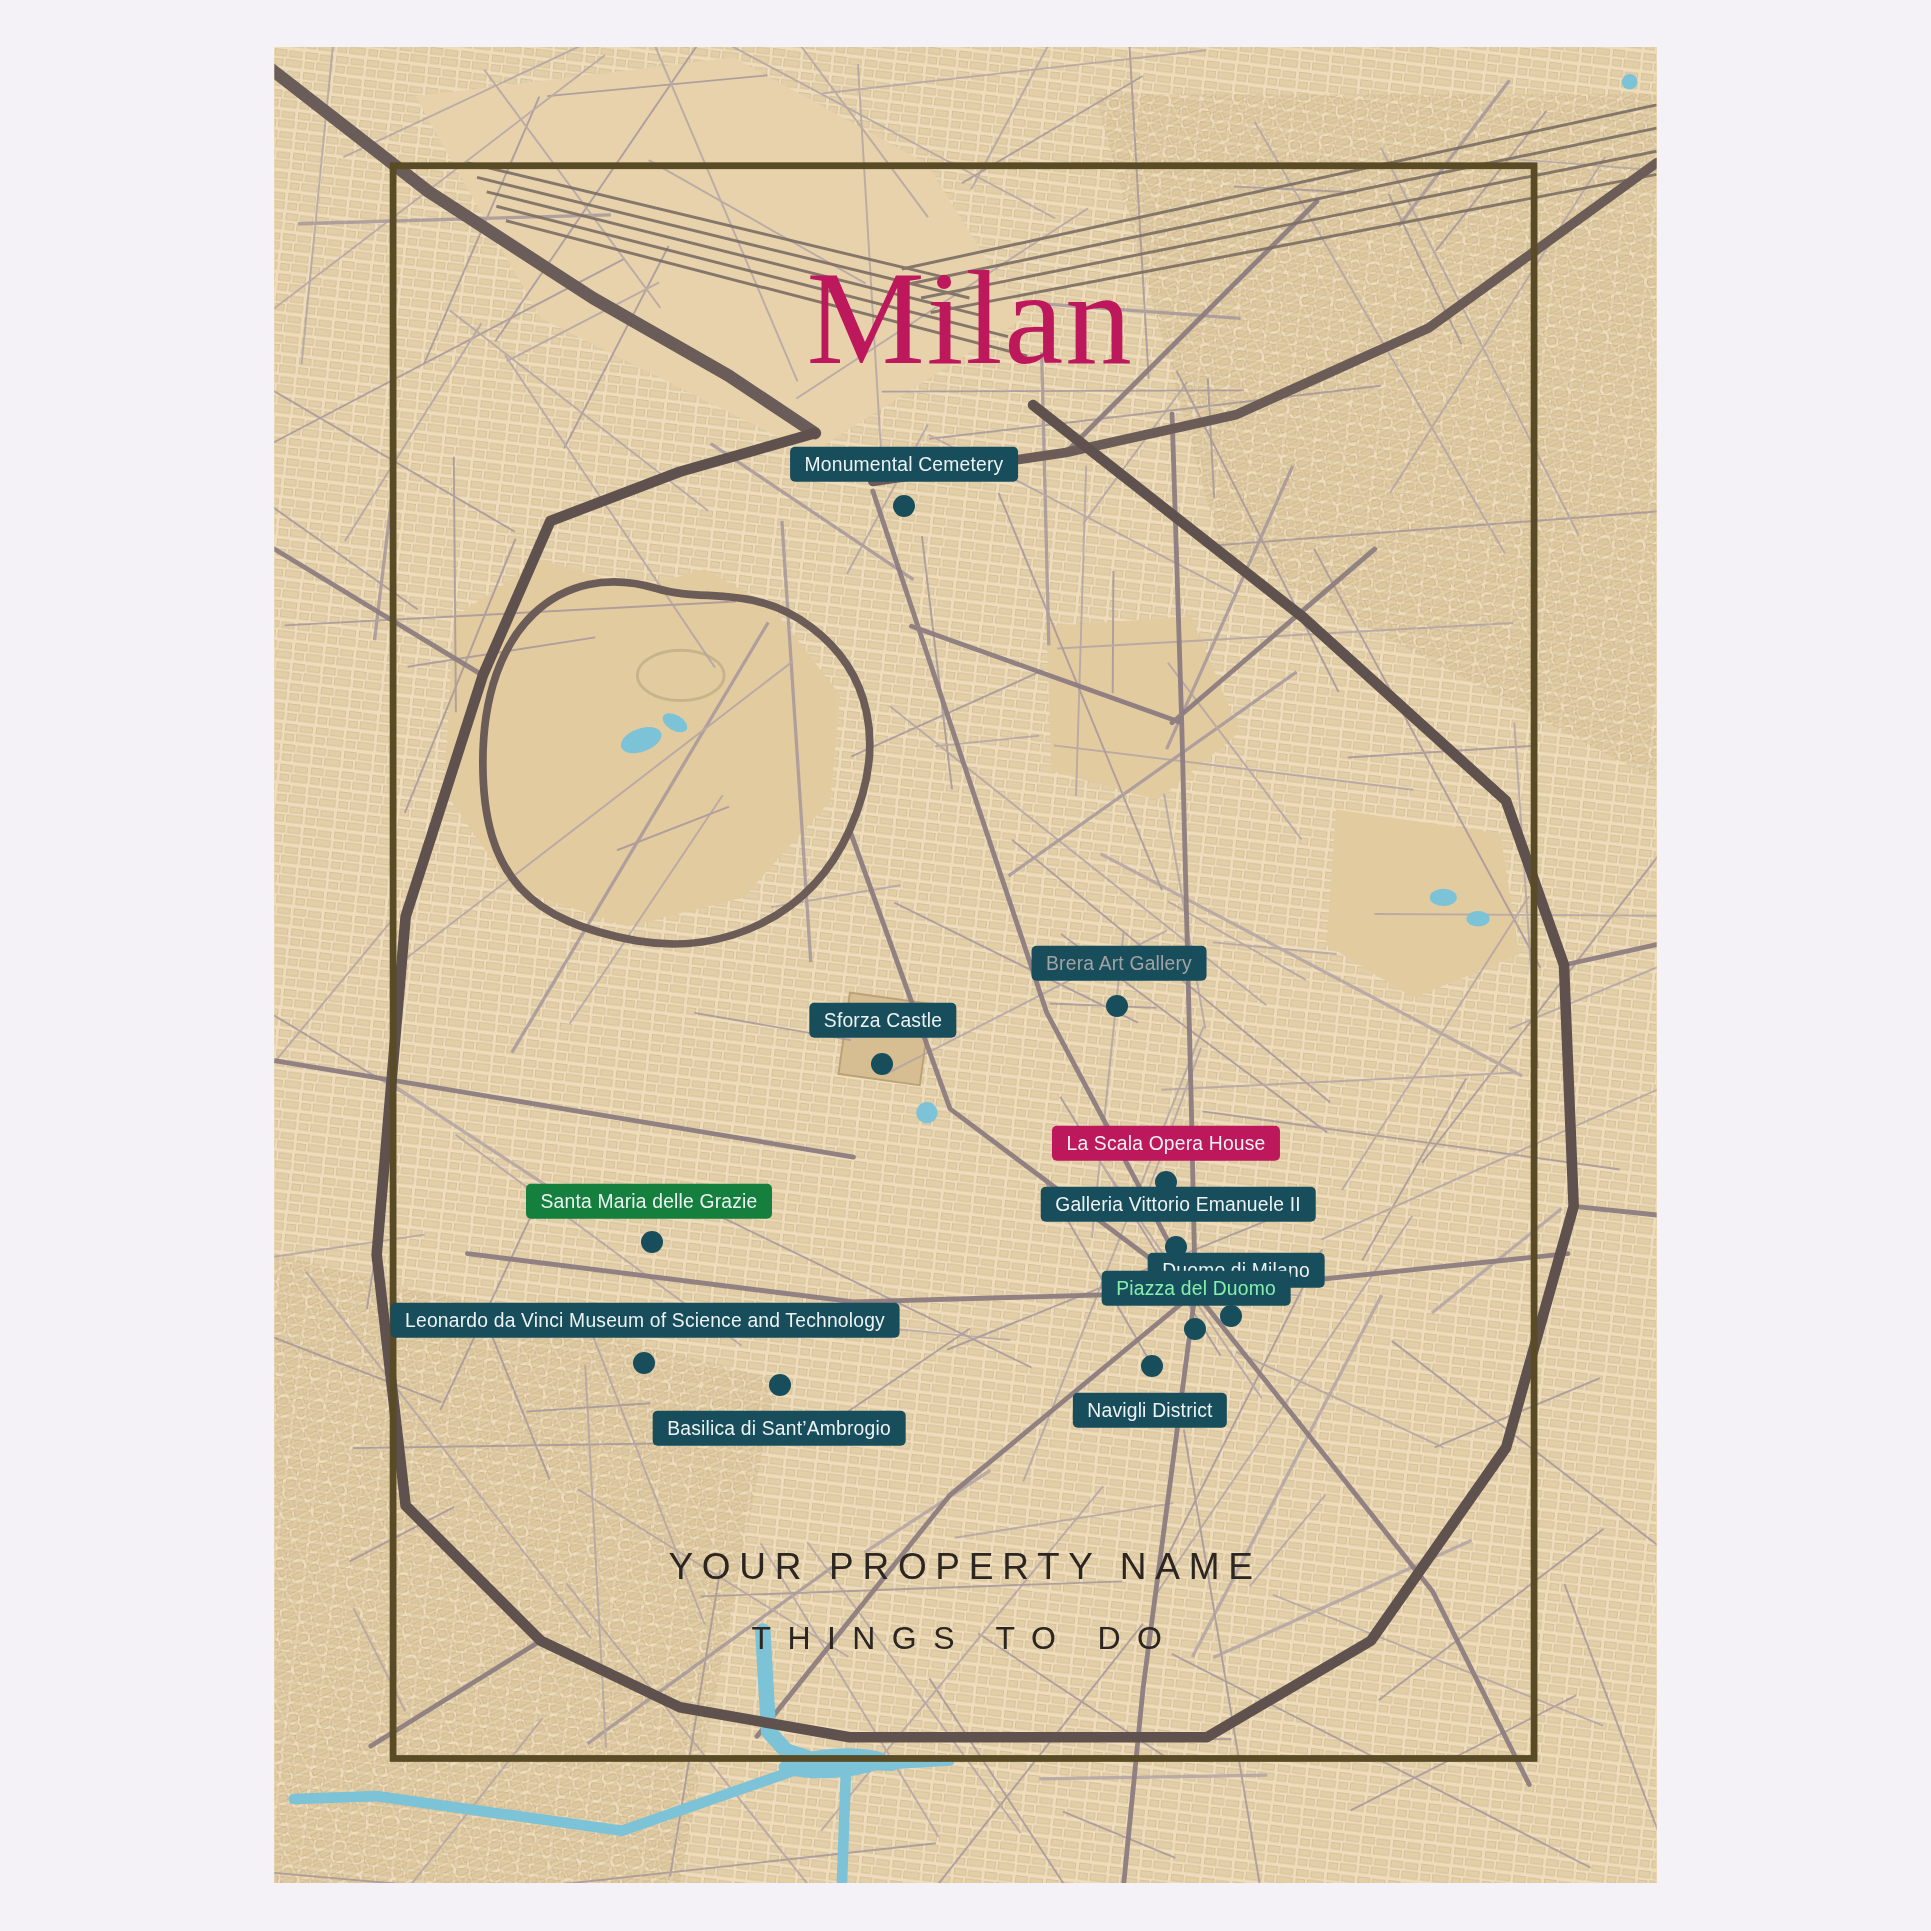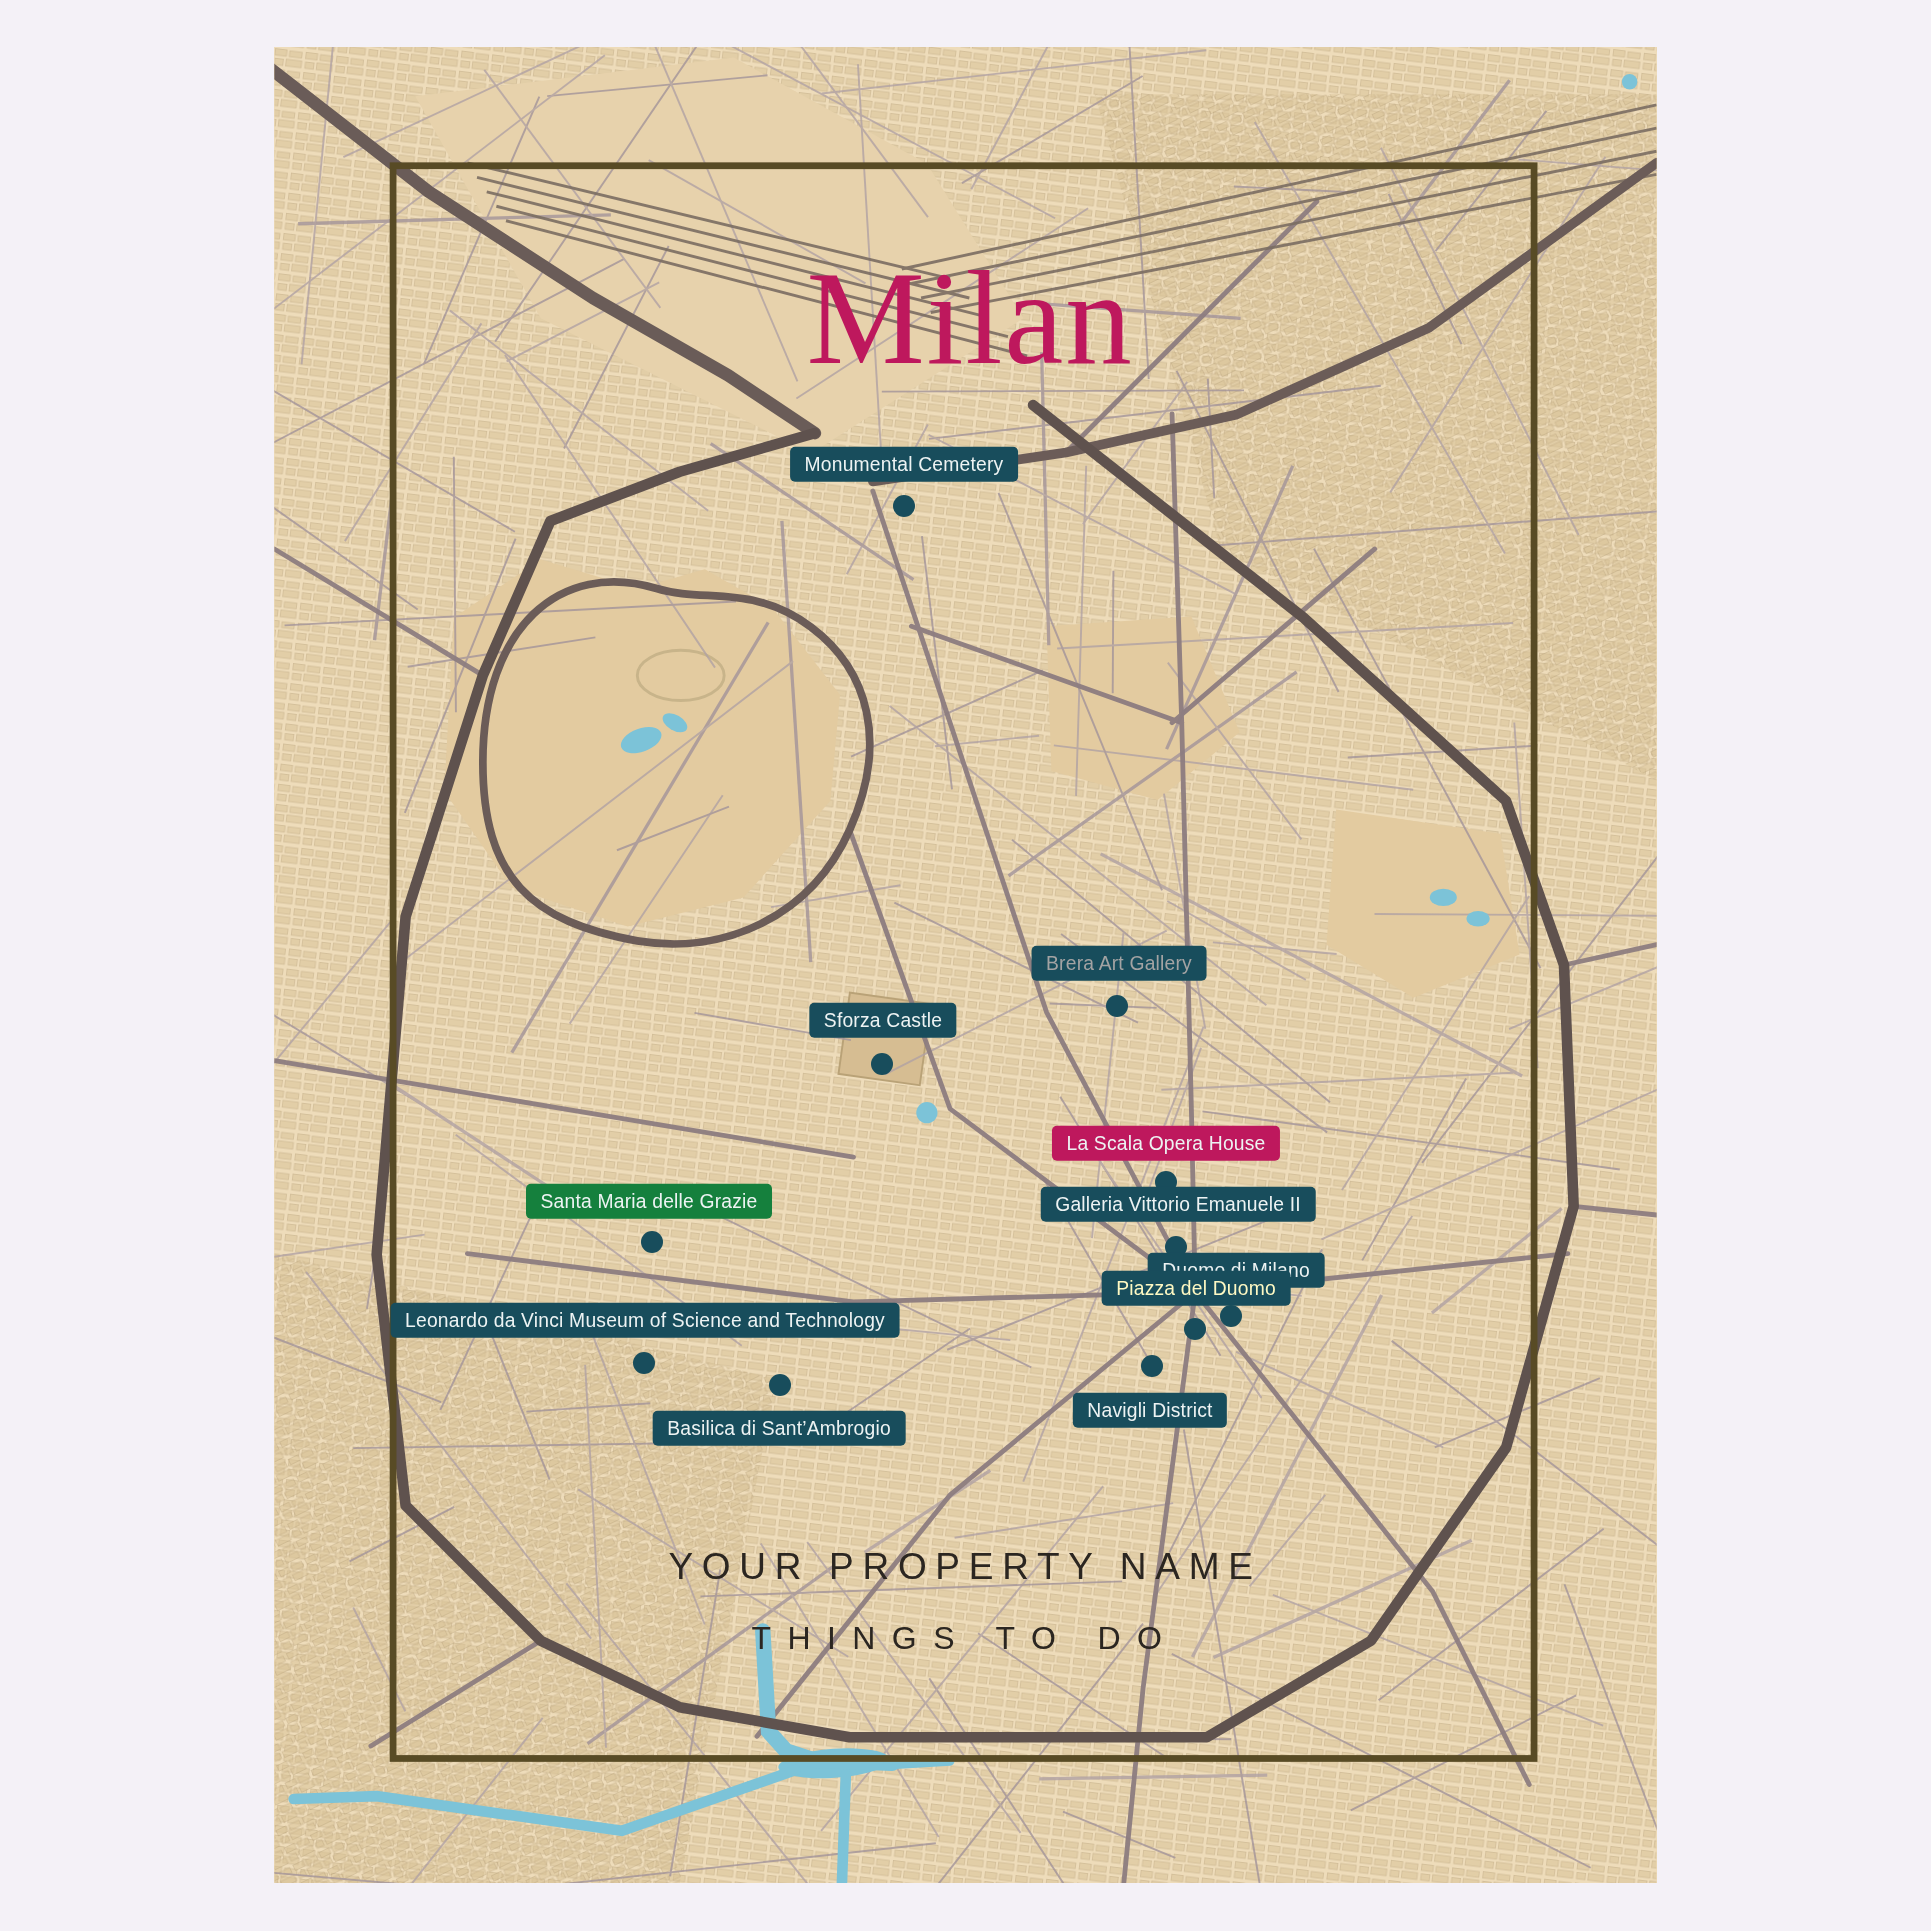--- a/index.html
+++ b/index.html
@@ -282,21 +282,21 @@
         <div class="poi-dot" style="left: 378px; top: 1195px; background: rgb(24, 77, 92);"></div>
         <div class="poi-dot" style="left: 370px; top: 1316px; background: rgb(24, 77, 92);"></div>
         <div class="poi-dot" style="left: 506px; top: 1338px; background: rgb(24, 77, 92);"></div>
         <div class="poi-dot" style="left: 878px; top: 1319px; background: rgb(24, 77, 92);"></div>
         <div class="poi-label" style="left: 630px; top: 417px; background: rgb(24, 77, 92); color: rgb(237, 243, 243);">Monumental Cemetery</div>
         <div class="poi-label" style="left: 845px; top: 916px; background: rgb(24, 77, 92); color: #a3a3a3;">Brera Art Gallery</div>
         <div class="poi-label" style="left: 609px; top: 973px; background: rgb(24, 77, 92); color: rgb(237, 243, 243);">Sforza Castle</div>
         <div class="poi-label" style="left: 892px; top: 1096px; background: #be185d; color: rgb(237, 243, 243);">La Scala Opera House</div>
         <div class="poi-label" style="left: 904px; top: 1157px; background: rgb(24, 77, 92); color: rgb(237, 243, 243);">Galleria Vittorio Emanuele II</div>
         <div class="poi-label" style="left: 962px; top: 1223px; background: rgb(24, 77, 92); color: rgb(237, 243, 243);">Duomo di Milano</div>
-        <div class="poi-label" style="left: 922px; top: 1241px; background: rgb(24, 77, 92); color: #fef9c3;">Piazza del Duomo</div>
+        <div class="poi-label" style="left: 922px; top: 1241px; background: rgb(24, 77, 92); color: #86efac;">Piazza del Duomo</div>
         <div class="poi-label" style="left: 375px; top: 1154px; background: #15803d; color: rgb(237, 243, 243);">Santa Maria delle Grazie</div>
         <div class="poi-label" style="left: 371px; top: 1273px; background: rgb(24, 77, 92); color: rgb(237, 243, 243);">Leonardo da Vinci Museum of Science and Technology</div>
         <div class="poi-label" style="left: 505px; top: 1381px; background: rgb(24, 77, 92); color: rgb(237, 243, 243);">Basilica di Sant’Ambrogio</div>
         <div class="poi-label" style="left: 876px; top: 1363px; background: rgb(24, 77, 92); color: rgb(237, 243, 243);">Navigli District</div>
       </div>
 
     <div class="prop-name">YOUR PROPERTY NAME</div>
     <div class="things-to-do">THINGS TO DO</div>
   </div>
 </div>

